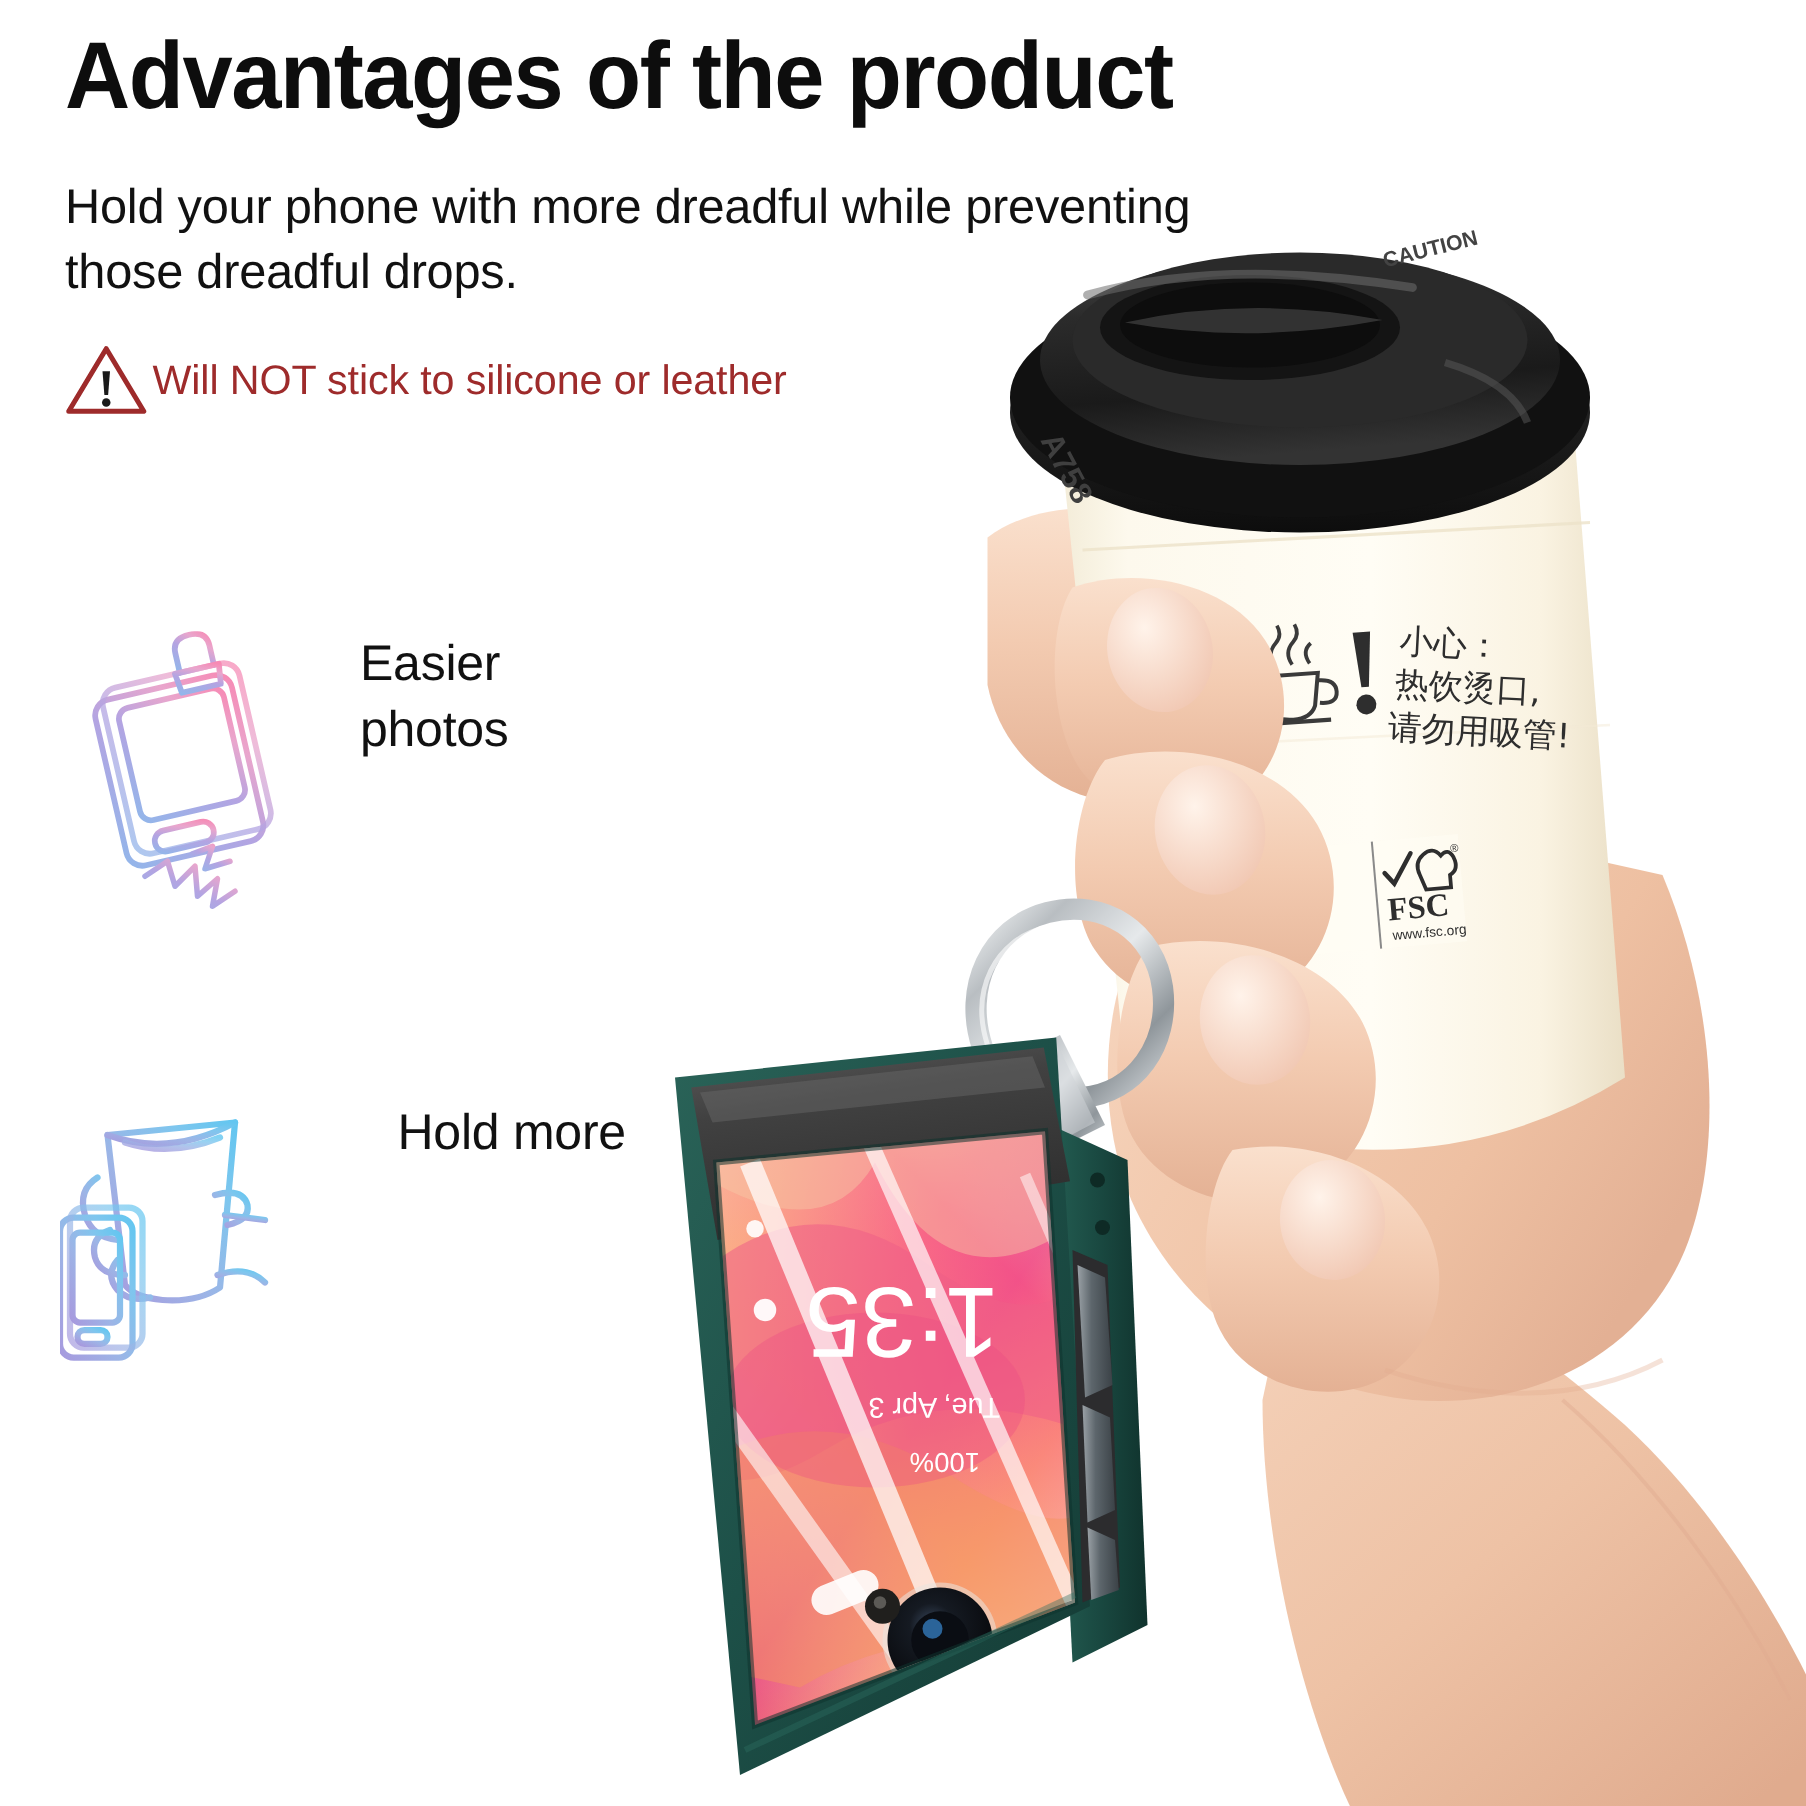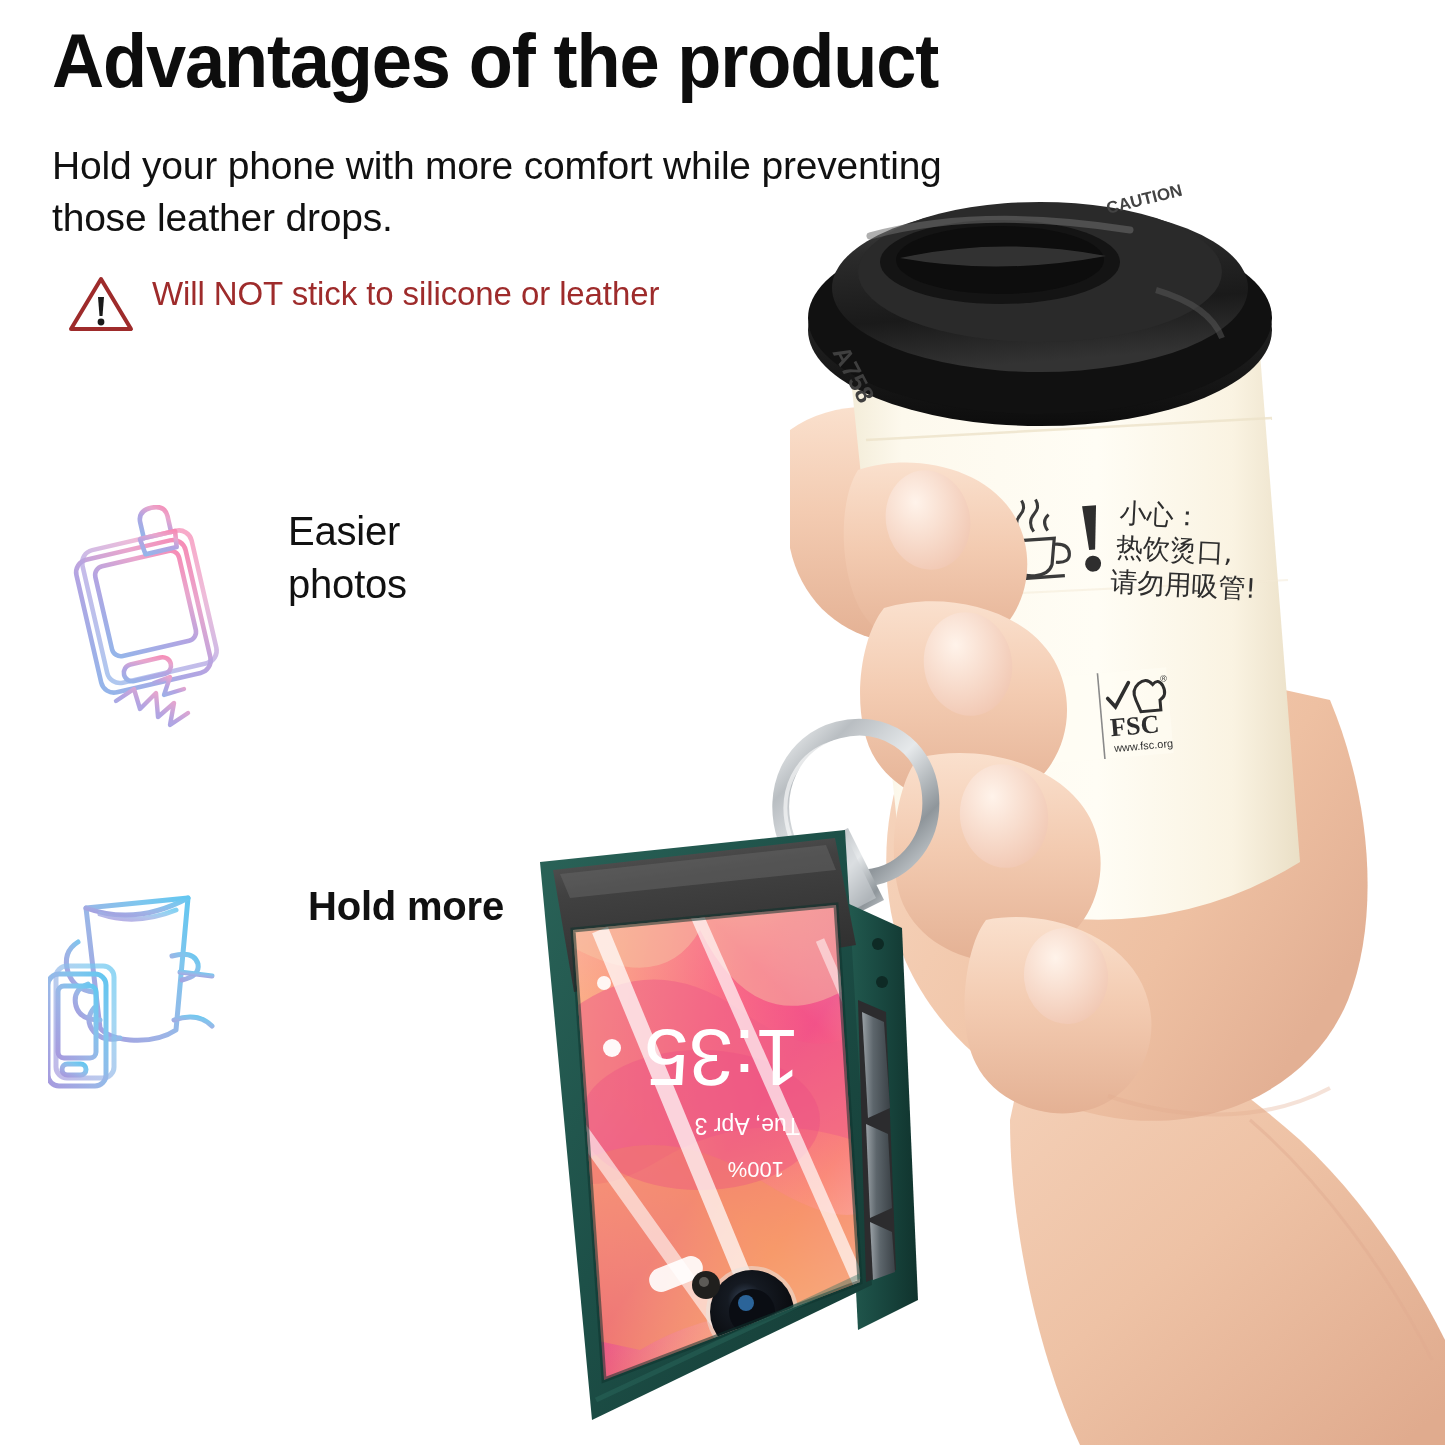--- a/index.html
+++ b/index.html
@@ -16,35 +16,35 @@
     font-size:76px;font-weight:700;color:#0d0d0d;
     letter-spacing:-1.2px;line-height:1.02;
     font-family:"Liberation Sans Narrow","Liberation Sans",sans-serif;
     transform:scaleX(.95);transform-origin:left top;white-space:nowrap;
   }
   .subline{
     position:absolute;left:52px;top:140px;width:960px;
     font-size:39px;font-weight:400;color:#111;line-height:1.33;
     letter-spacing:-.2px;
   }
-  .warn-row{position:absolute;left:68px;top:275px;display:flex;gap:18px;}
+  .warn-row{position:absolute;left:52px;top:275px;display:flex;align-items:center;gap:4px;}
   .warn-icon{width:66px;height:58px;display:block;flex:0 0 auto;}
   .warn-text{font-size:33px;color:#9e2b2b;letter-spacing:-.1px;white-space:nowrap;}
 
   
   .feature{position:absolute;display:flex;align-items:flex-start;}
   .feat-photos{left:58px;top:505px;}
   .feat-hold{left:48px;top:880px;}
   .feat-icon{width:220px;height:240px;flex:0 0 auto;}
   .feat-icon.wide{width:240px;height:215px;}
   .feat-label{
     font-size:40px;color:#111;line-height:1.32;letter-spacing:-.2px;
     margin-left:10px;white-space:pre-line;
   }
-  .feat-hold .feat-label{margin-left:20px;font-weight:bold;}
+  .feat-hold .feat-label{margin-left:30px;}
 
   
   .scene{position:absolute;left:0;top:0;width:1445px;height:1445px;pointer-events:none;}
   .scene svg{display:block;}
 </style>
 </head>
 <body>
 
 <div class="stage">
 
@@ -327,21 +327,21 @@
 
         <circle cx="878" cy="944" r="6" fill="#0e2a25"></circle>
         <circle cx="882" cy="982" r="6" fill="#0e2a25"></circle>
 
         <path d="M596,1400 L860,1276" stroke="#2e6f62" stroke-width="5" opacity=".4" fill="none"></path>
       </g>
     </svg>
   </div>
 
   <div class="headline">Advantages of the product</div>
-  <div class="subline">Hold your phone with more comfort while preventing those leather drops.</div>
+  <div class="subline">Hold your phone with more dreadful while preventing those dreadful drops.</div>
 
   <div class="warn-row">
     <svg class="warn-icon" viewBox="0 0 66 58">
       <path d="M33 4 L63 54 L3 54 Z" fill="none" stroke="#9e2b2b" stroke-width="4" stroke-linejoin="round"></path>
       <path d="M30 22 L36 22 L34.5 41 L31.5 41 Z" fill="#1a1a1a"></path>
       <circle cx="33" cy="47" r="3.4" fill="#1a1a1a"></circle>
     </svg>
     <span class="warn-text">Will NOT stick to silicone or leather</span>
   </div>
 

